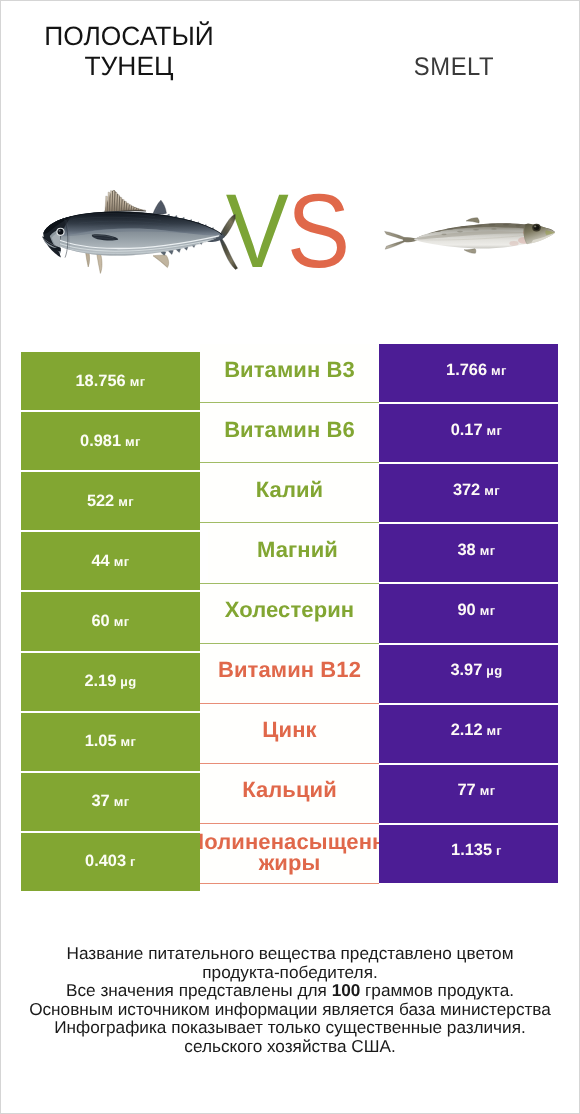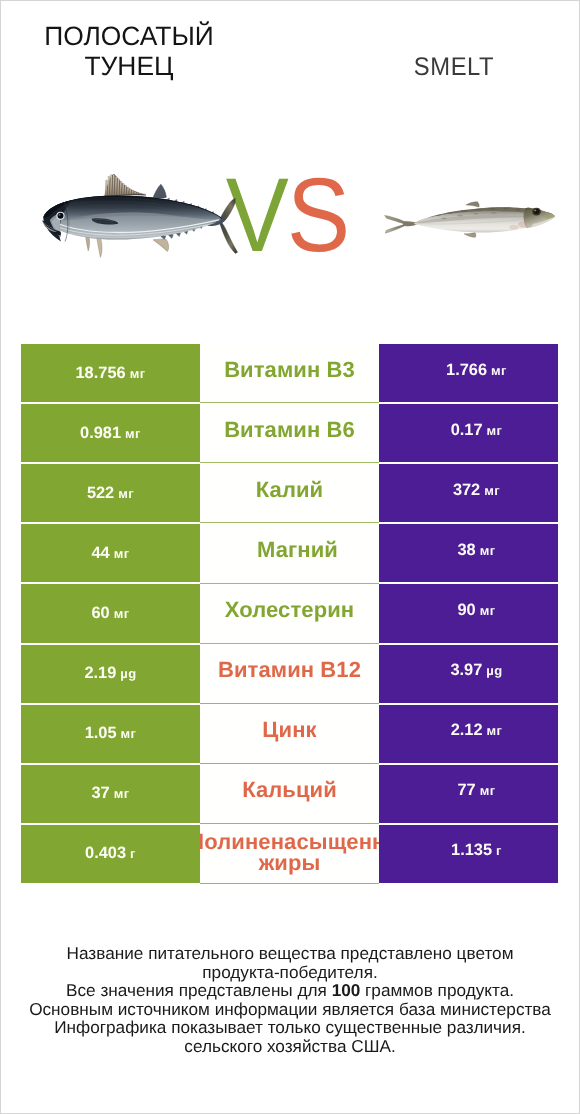--- a/index.html
+++ b/index.html
@@ -5,32 +5,32 @@
 <style>
   html,body{margin:0;padding:0;background:#ffffff;}
   body{width:580px;height:1114px;font-family:"Liberation Sans",sans-serif;overflow:hidden;
     -webkit-font-smoothing:antialiased;text-rendering:geometricPrecision;}
   #page{position:relative;width:578px;height:1112px;border:1px solid #d5d5d5;background:#fff;overflow:hidden;}
   .title-left{position:absolute;left:24px;top:21px;width:208px;text-align:center;
     font-size:26.4px;line-height:29.6px;color:#141414;font-weight:400;}
   .title-right{position:absolute;left:311px;top:52px;width:284px;text-align:center;
     font-size:25.6px;line-height:29.5px;color:#3a3a3a;font-weight:300;letter-spacing:0.6px;
     transform:scaleX(0.93);transform-origin:center;}
-  .hero{position:absolute;left:0;top:0;width:578px;height:330px;}
+  .hero{position:absolute;left:0;top:16px;width:578px;height:330px;}
   .fish-left{position:absolute;left:38px;top:170px;width:205px;height:92px;z-index:3;}
   .fish-right{position:absolute;left:377px;top:195px;width:178px;height:46px;z-index:3;}
   .vs{position:absolute;left:216px;top:160px;width:140px;text-align:center;
      font-size:105px;line-height:110px;font-weight:400;letter-spacing:-2px;transform:scaleX(0.90);transform-origin:center;z-index:1;}
   .vs .v{color:#7ca436;}
   .vs .s{color:#e0684a;}
   .tbl{position:absolute;left:20px;top:343px;width:537px;height:539px;}
   .row{position:absolute;left:0;width:537px;height:58.11px;}
   .cell{position:absolute;top:0;width:179px;height:58.11px;display:flex;align-items:center;
         justify-content:center;box-sizing:border-box;overflow:hidden;}
-  .cL{left:0;top:0;background:#82a632;color:#fcfdf5;font-size:16.4px;font-weight:700;}
+  .cL{left:0;top:8px;background:#82a632;color:#fcfdf5;font-size:16.4px;font-weight:700;}
   .cR{left:358px;top:0;padding-bottom:6px;background:#4c1d95;color:#fefaf7;font-size:16.4px;font-weight:700;padding-left:16px;}
   .cM{left:179px;background:#fffffd;font-weight:700;flex-direction:column;
       line-height:21px;height:58.11px;top:0;padding-bottom:8px;letter-spacing:0.1px;font-size:22px;}
   .mb{position:absolute;left:179px;top:58.2px;width:179px;height:1px;z-index:5;opacity:0.75;}
   .cM.two{top:2px;}
   .cM.two span:first-child{position:relative;left:13px;}
   .cM span{white-space:nowrap;}
   .unit{font-size:13px;font-weight:700;margin-left:4px;letter-spacing:0.4px;}
   .note{position:absolute;left:4px;top:943px;width:570px;text-align:center;
      font-size:17.2px;line-height:18.5px;color:#1a1a1a;}

